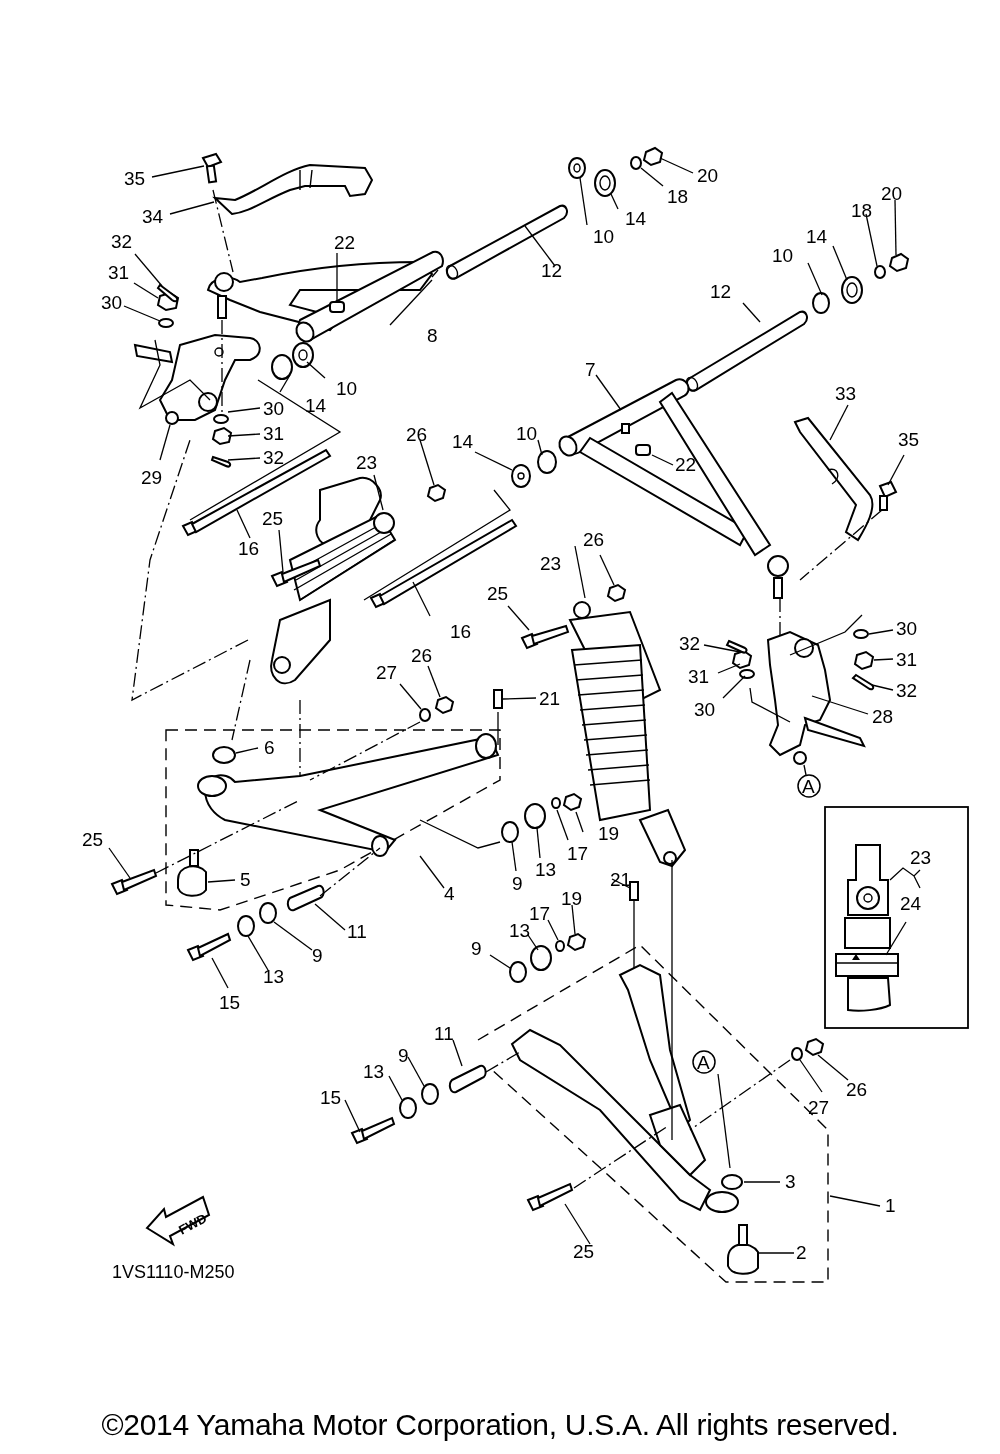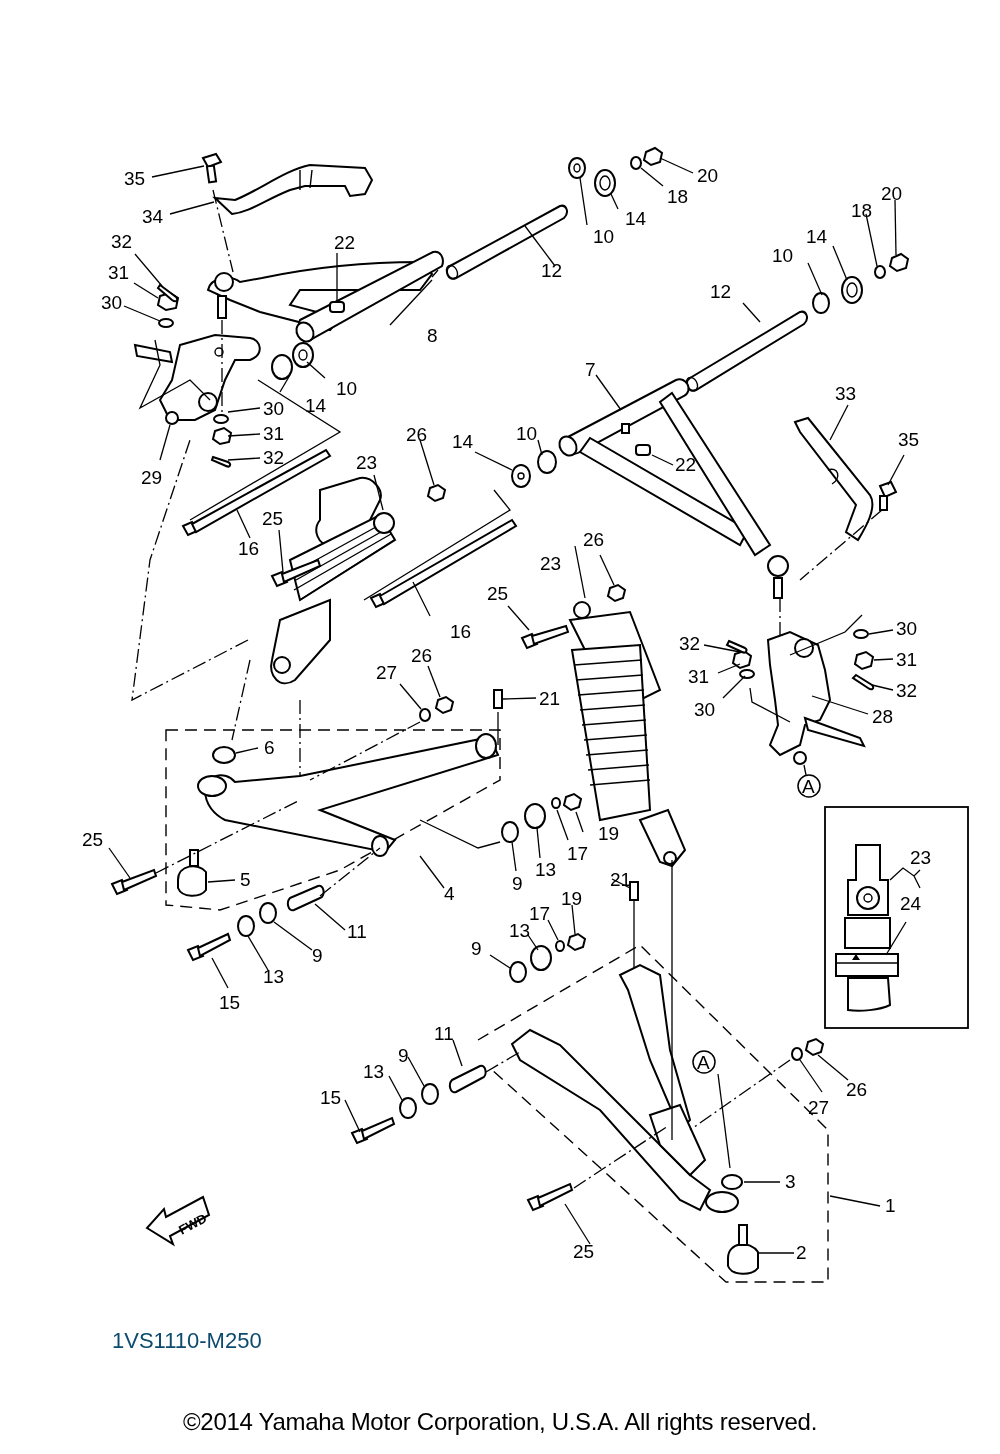--- a/index.html
+++ b/index.html
@@ -4,22 +4,22 @@
 <style>
   html, body { margin:0; padding:0; background:#ffffff; }
   body { width:1000px; height:1454px; position:relative; overflow:hidden; font-family:"Liberation Sans", sans-serif; }
   #diagram { position:absolute; left:0; top:0; width:1000px; height:1454px; }
   .part { fill:#ffffff; stroke:#000; stroke-width:2; }
   .thin { fill:none; stroke:#000; stroke-width:1.4; }
   .lead { fill:none; stroke:#000; stroke-width:1.3; }
   .dash { fill:none; stroke:#000; stroke-width:1.4; stroke-dasharray:12 7; }
   .dashdot { fill:none; stroke:#000; stroke-width:1.3; stroke-dasharray:14 4 2 4; }
   .callout { font-family:"Liberation Sans", sans-serif; font-size:19px; fill:#000; }
-  .code { position:absolute; left:112px; top:1328px; font-size:22px; color:#0c4a6e; }
-  .copyright { position:absolute; left:0; width:1000px; top:1408px; text-align:center; font-size:24px; color:#000; letter-spacing:-0.3px; }
+  .code { position:absolute; left:112px; top:1262px; font-size:18px; color:#000000; }
+  .copyright { position:absolute; left:0; width:1000px; top:1408px; text-align:center; font-size:30px; color:#000; letter-spacing:-0.3px; }
 </style>
 </head>
 <body>
 
 <svg id="diagram" viewBox="0 0 1000 1454" xmlns="http://www.w3.org/2000/svg">
 
   <g>
     <path class="part" d="M215,198 L235,200 C260,190 285,170 310,165 L365,168 L372,180 L365,194 L350,196 L345,186 L305,186 L290,190 C265,200 250,212 232,214 Z"></path>
     <path class="thin" d="M300,170 L300,190 M312,170 L310,188"></path>
   </g>

